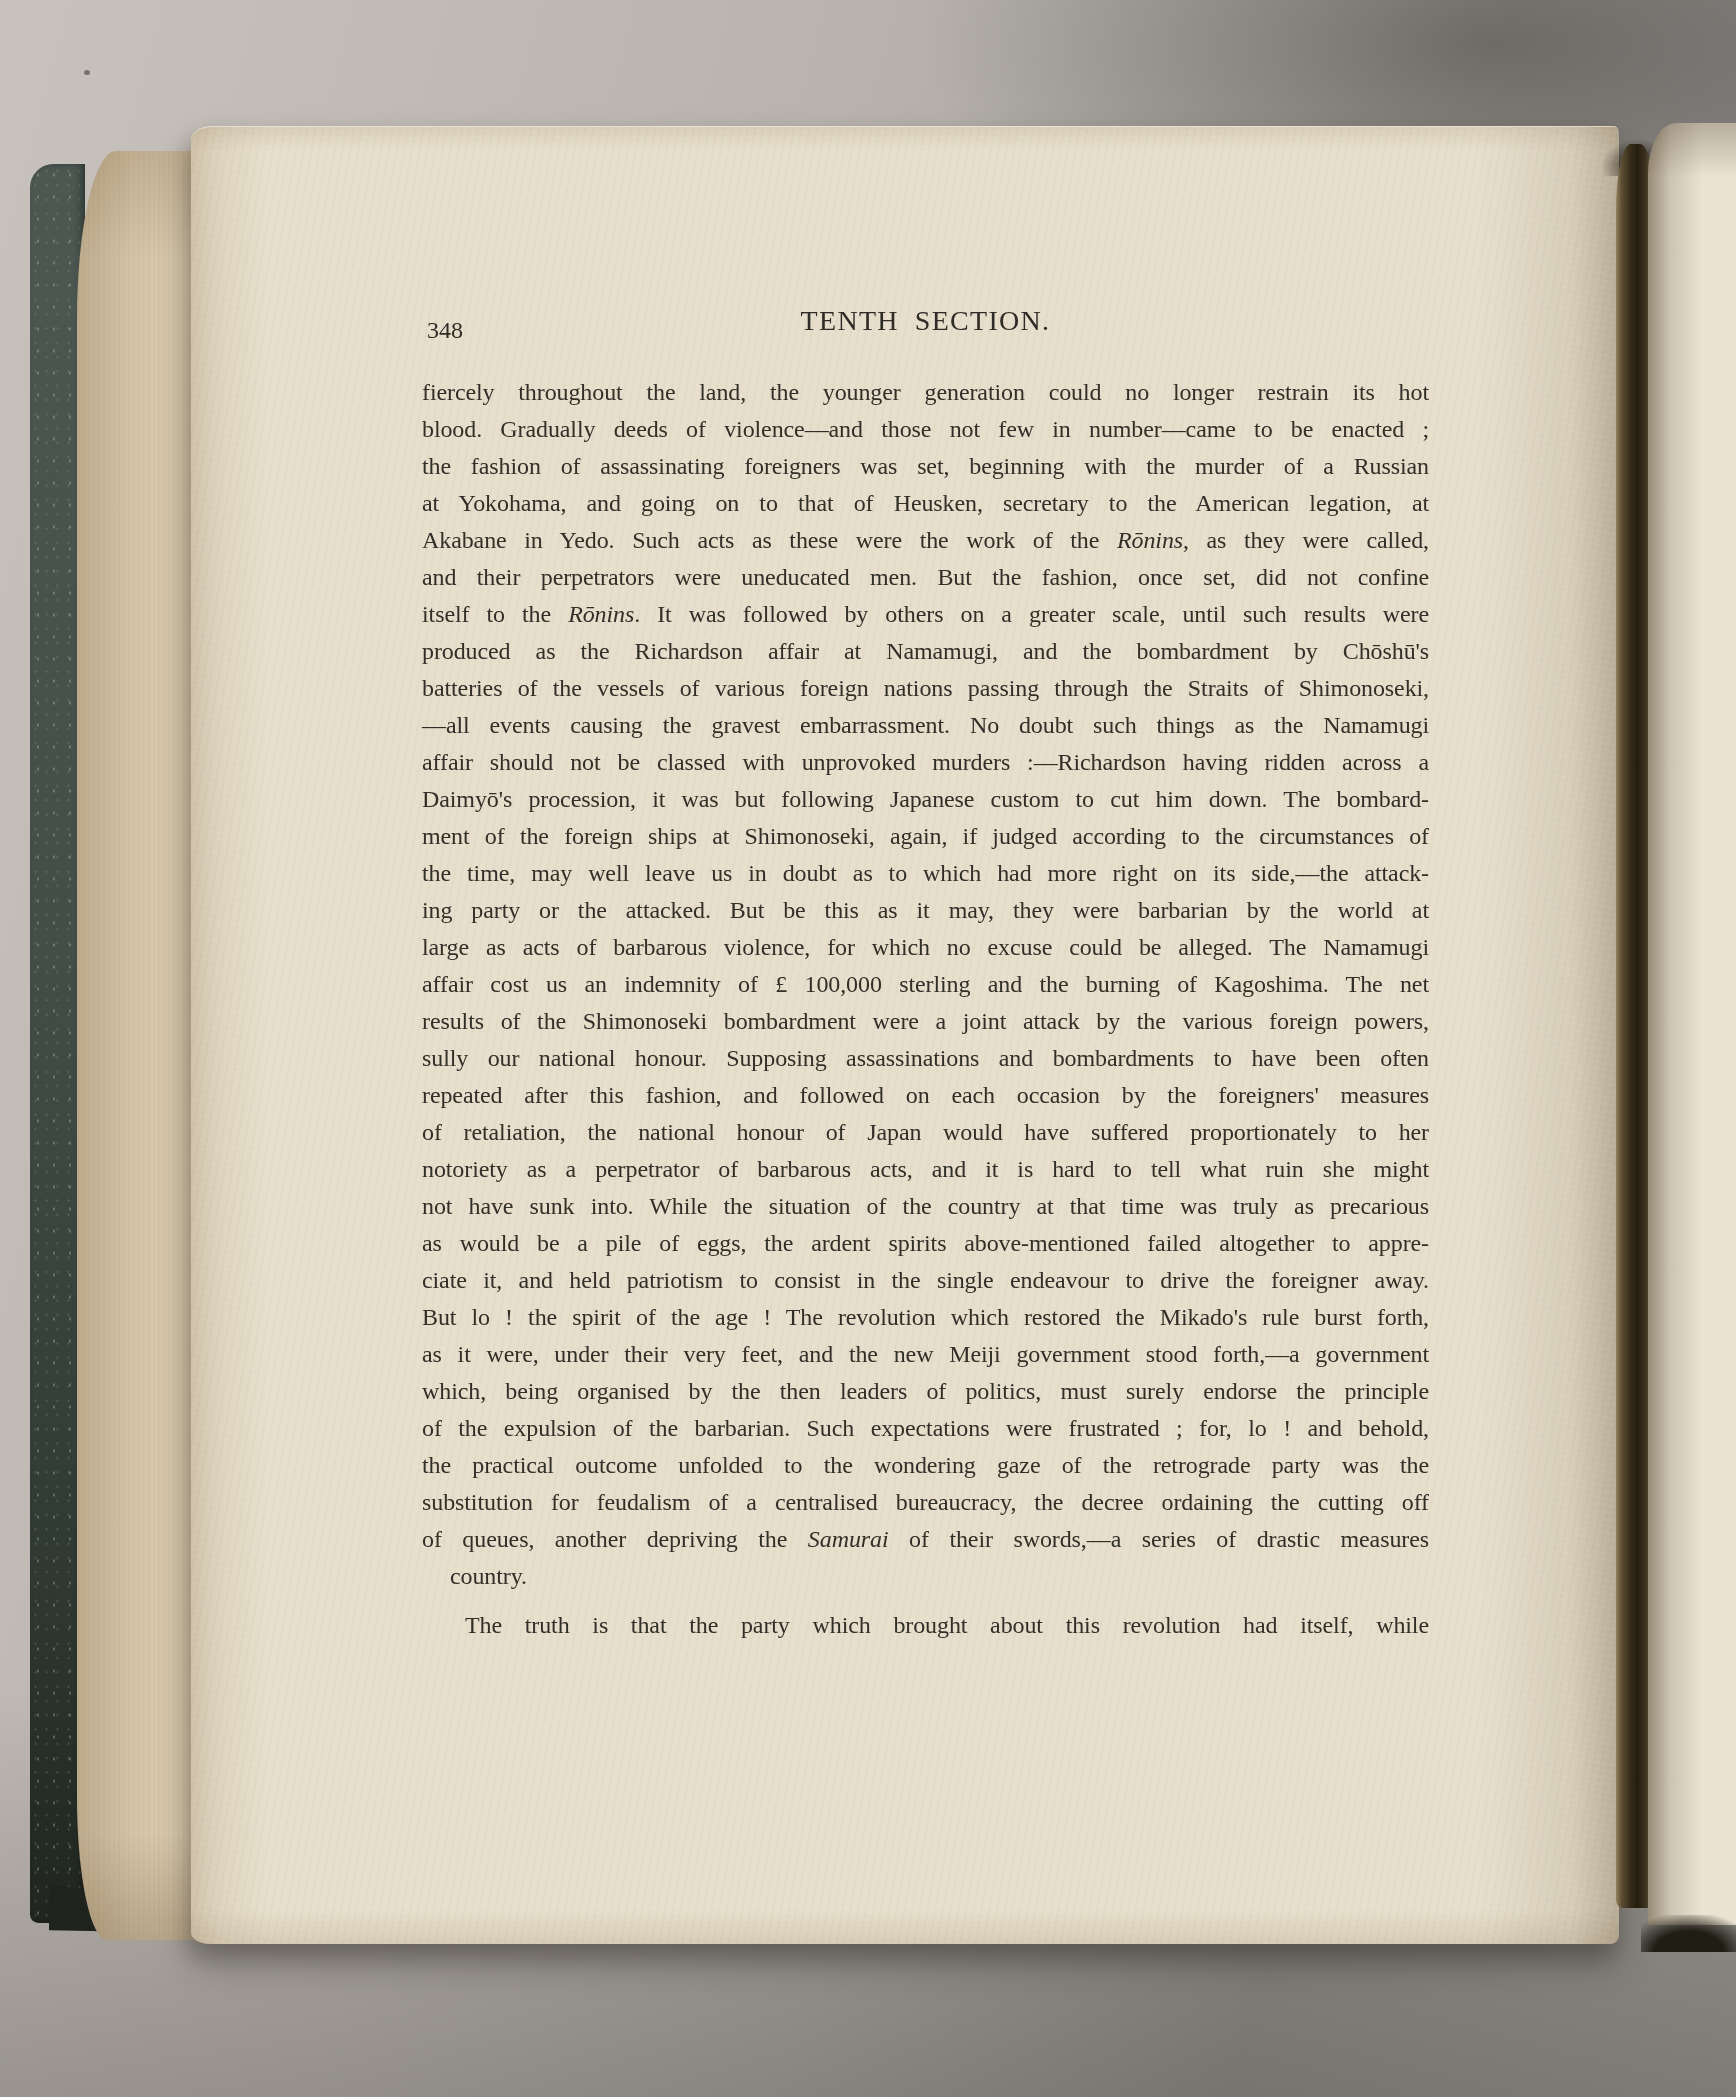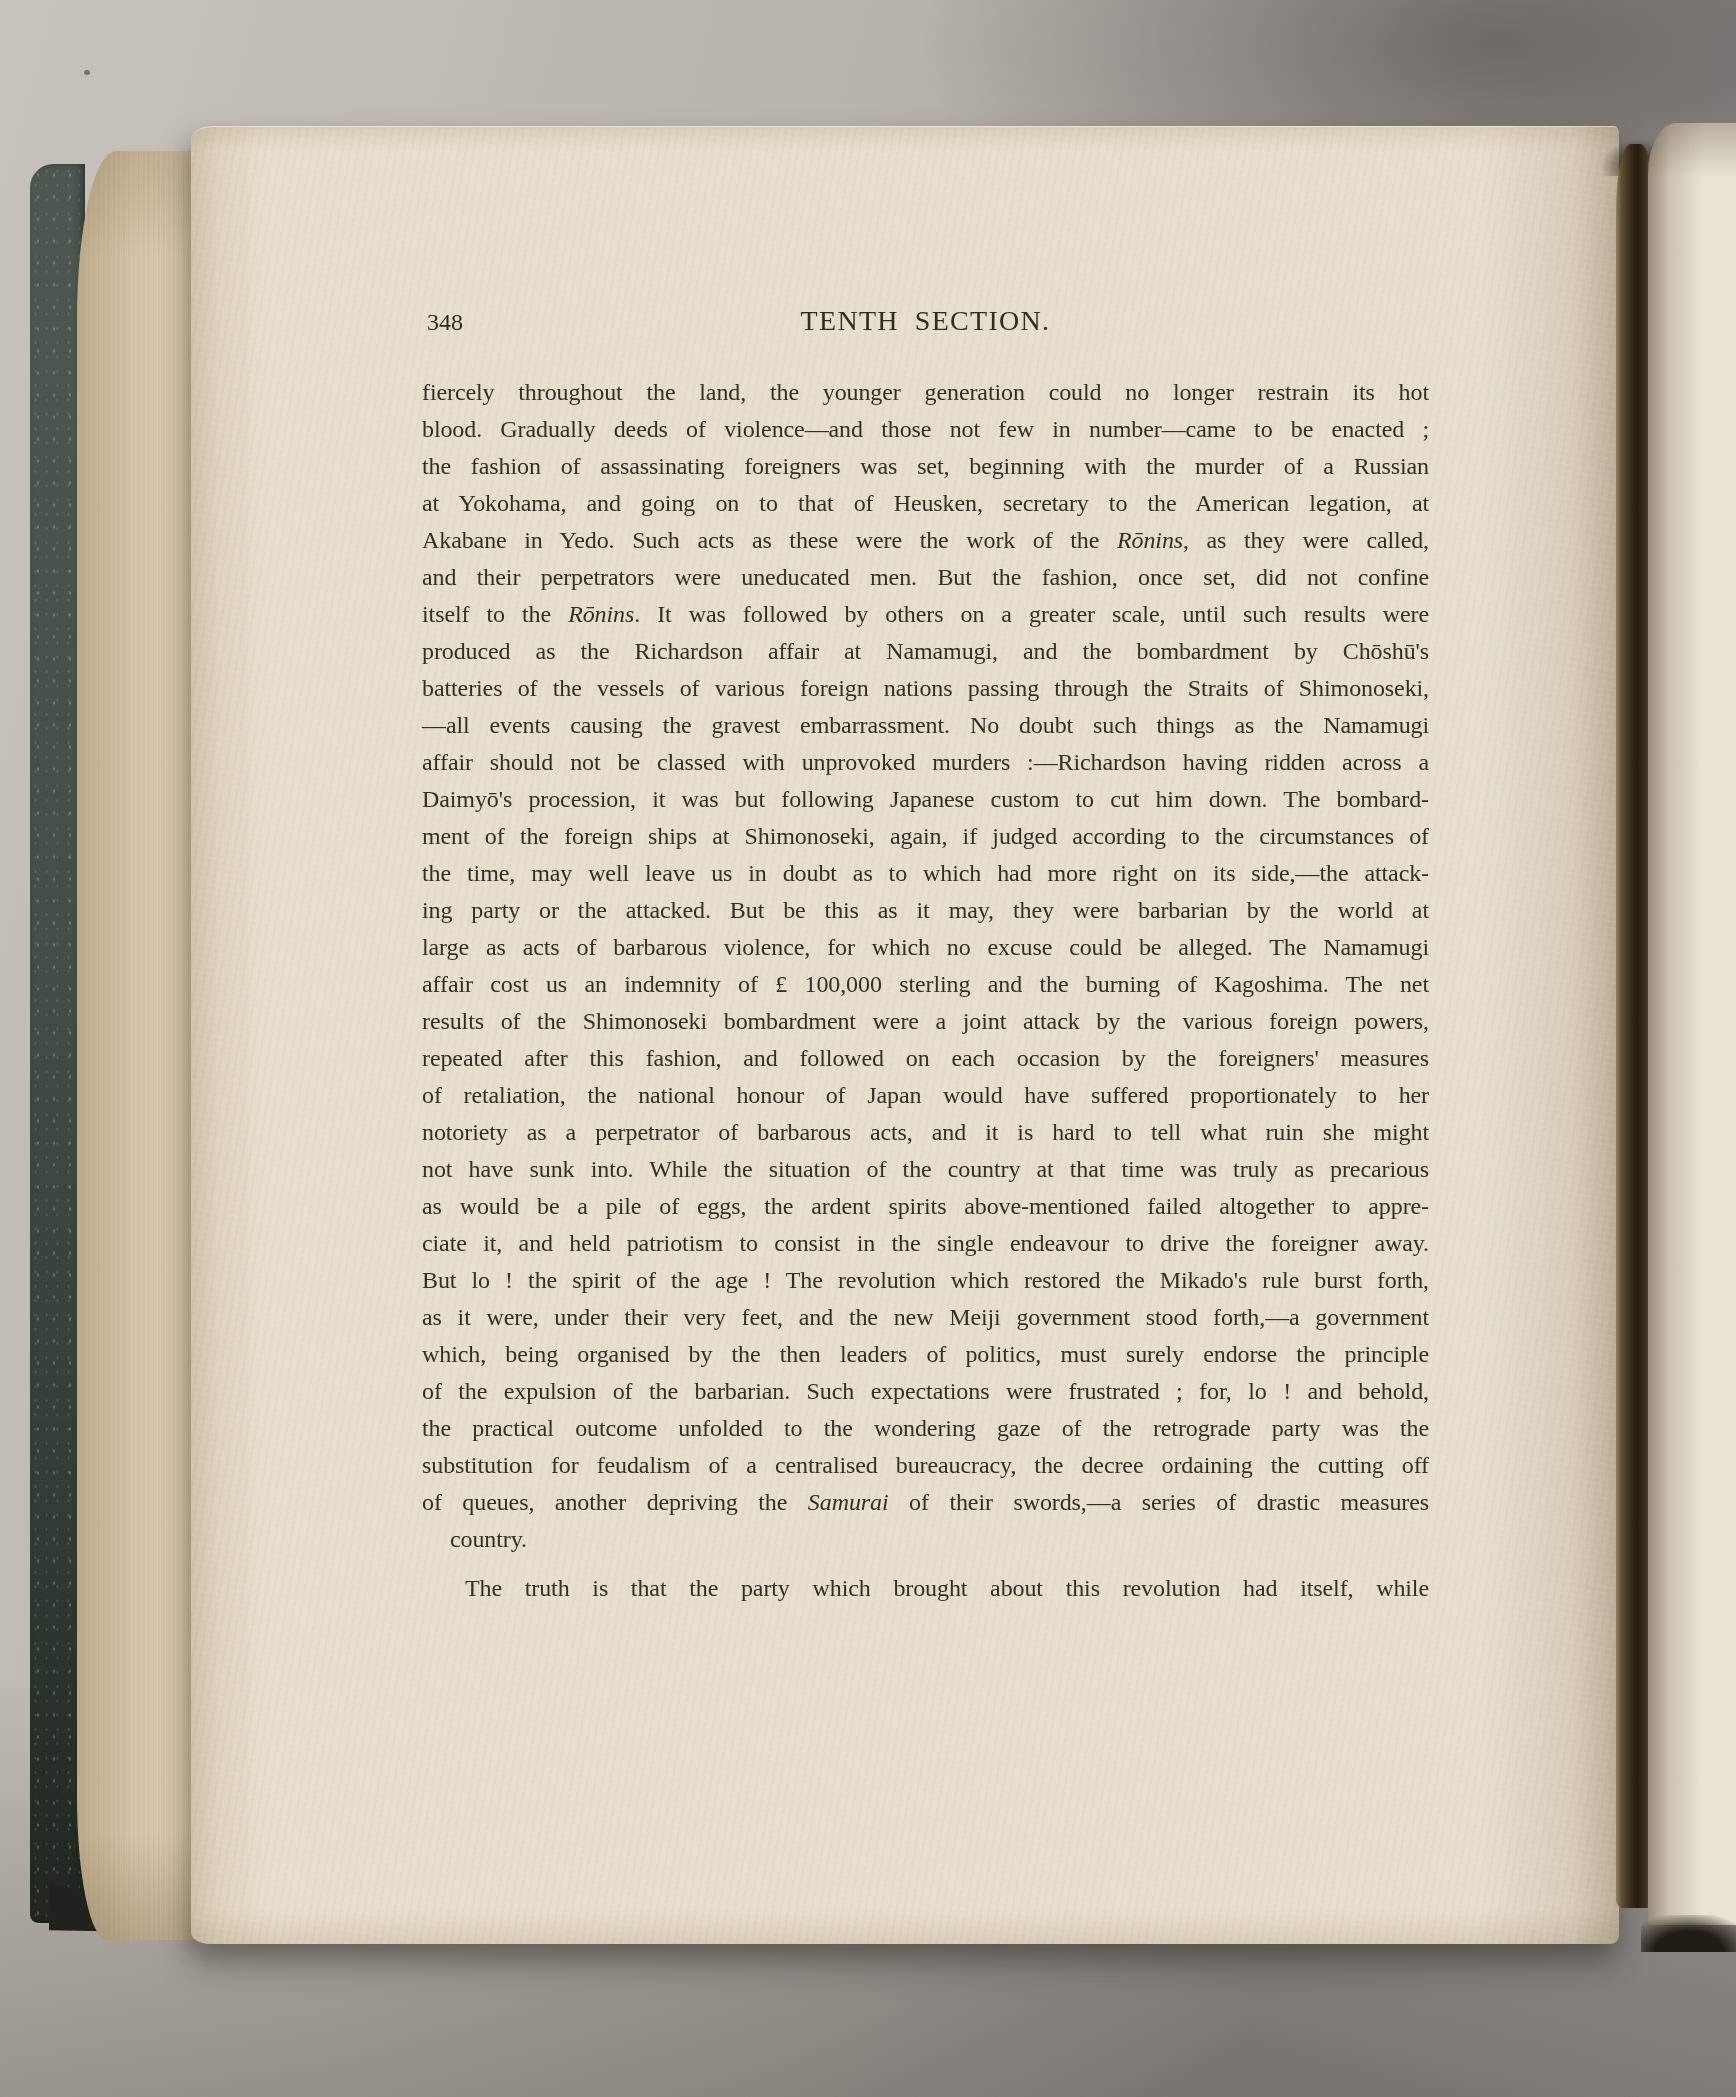--- a/index.html
+++ b/index.html
@@ -48,21 +48,21 @@
       #e7dfcc;
     box-shadow:0 20px 34px rgba(35,31,26,.35), -5px 11.7px 18.5px rgba(35,31,26,.16);
   }
   .page-main::before{
     content:"";position:absolute;inset:0;border-radius:inherit;pointer-events:none;
     background:
       repeating-linear-gradient(100deg, rgba(120,100,70,.03) 0 2.5px, transparent 2.5px 7.6px),
       repeating-linear-gradient(10deg, rgba(255,255,255,.05) 0 1.7px, transparent 1.7px 6.7px);
   }
   .header-row{position:absolute;top:178px;left:231px;width:1007px;height:35px;color:#2f2b26;}
-  .page-number{position:absolute;left:5px;top:4px;font-size:24px;}
+  .page-number{position:absolute;left:5px;top:12px;font-size:24px;}
   .running-title{position:absolute;left:0;top:0;width:100%;text-align:center;font-size:28px;letter-spacing:1.3px;word-spacing:7.6px;}
   .body-text{
     position:absolute;top:247px;left:231px;width:1007px;
     font-size:24px;line-height:37px;letter-spacing:-0.1px;color:#322e28;
   }
   .line{text-align:justify;text-align-last:justify;}
   .line.flush-left{text-align-last:left;margin-left:28px;}
   .line.indent{text-indent:43px;margin-top:12px;}
   
   .gutter-top-shadow{
@@ -113,20 +113,21 @@
         <div class="line">batteries of the vessels of various foreign nations passing through the Straits of Shimonoseki,</div>
         <div class="line">—all events causing the gravest embarrassment. No doubt such things as the Namamugi</div>
         <div class="line">affair should not be classed with unprovoked murders :—Richardson having ridden across a</div>
         <div class="line">Daimyō's procession, it was but following Japanese custom to cut him down. The bombard-</div>
         <div class="line">ment of the foreign ships at Shimonoseki, again, if judged according to the circumstances of</div>
         <div class="line">the time, may well leave us in doubt as to which had more right on its side,—the attack-</div>
         <div class="line">ing party or the attacked. But be this as it may, they were barbarian by the world at</div>
         <div class="line">large as acts of barbarous violence, for which no excuse could be alleged. The Namamugi</div>
         <div class="line">affair cost us an indemnity of £ 100,000 sterling and the burning of Kagoshima. The net</div>
         <div class="line">results of the Shimonoseki bombardment were a joint attack by the various foreign powers,</div>
+        <div class="line">sully our national honour. Supposing assassinations and bombardments to have been often</div>
         <div class="line">repeated after this fashion, and followed on each occasion by the foreigners' measures</div>
         <div class="line">of retaliation, the national honour of Japan would have suffered proportionately to her</div>
         <div class="line">notoriety as a perpetrator of barbarous acts, and it is hard to tell what ruin she might</div>
         <div class="line">not have sunk into. While the situation of the country at that time was truly as precarious</div>
         <div class="line">as would be a pile of eggs, the ardent spirits above-mentioned failed altogether to appre-</div>
         <div class="line">ciate it, and held patriotism to consist in the single endeavour to drive the foreigner away.</div>
         <div class="line">But lo ! the spirit of the age ! The revolution which restored the Mikado's rule burst forth,</div>
         <div class="line">as it were, under their very feet, and the new Meiji government stood forth,—a government</div>
         <div class="line">which, being organised by the then leaders of politics, must surely endorse the principle</div>
         <div class="line">of the expulsion of the barbarian. Such expectations were frustrated ; for, lo ! and behold,</div>

